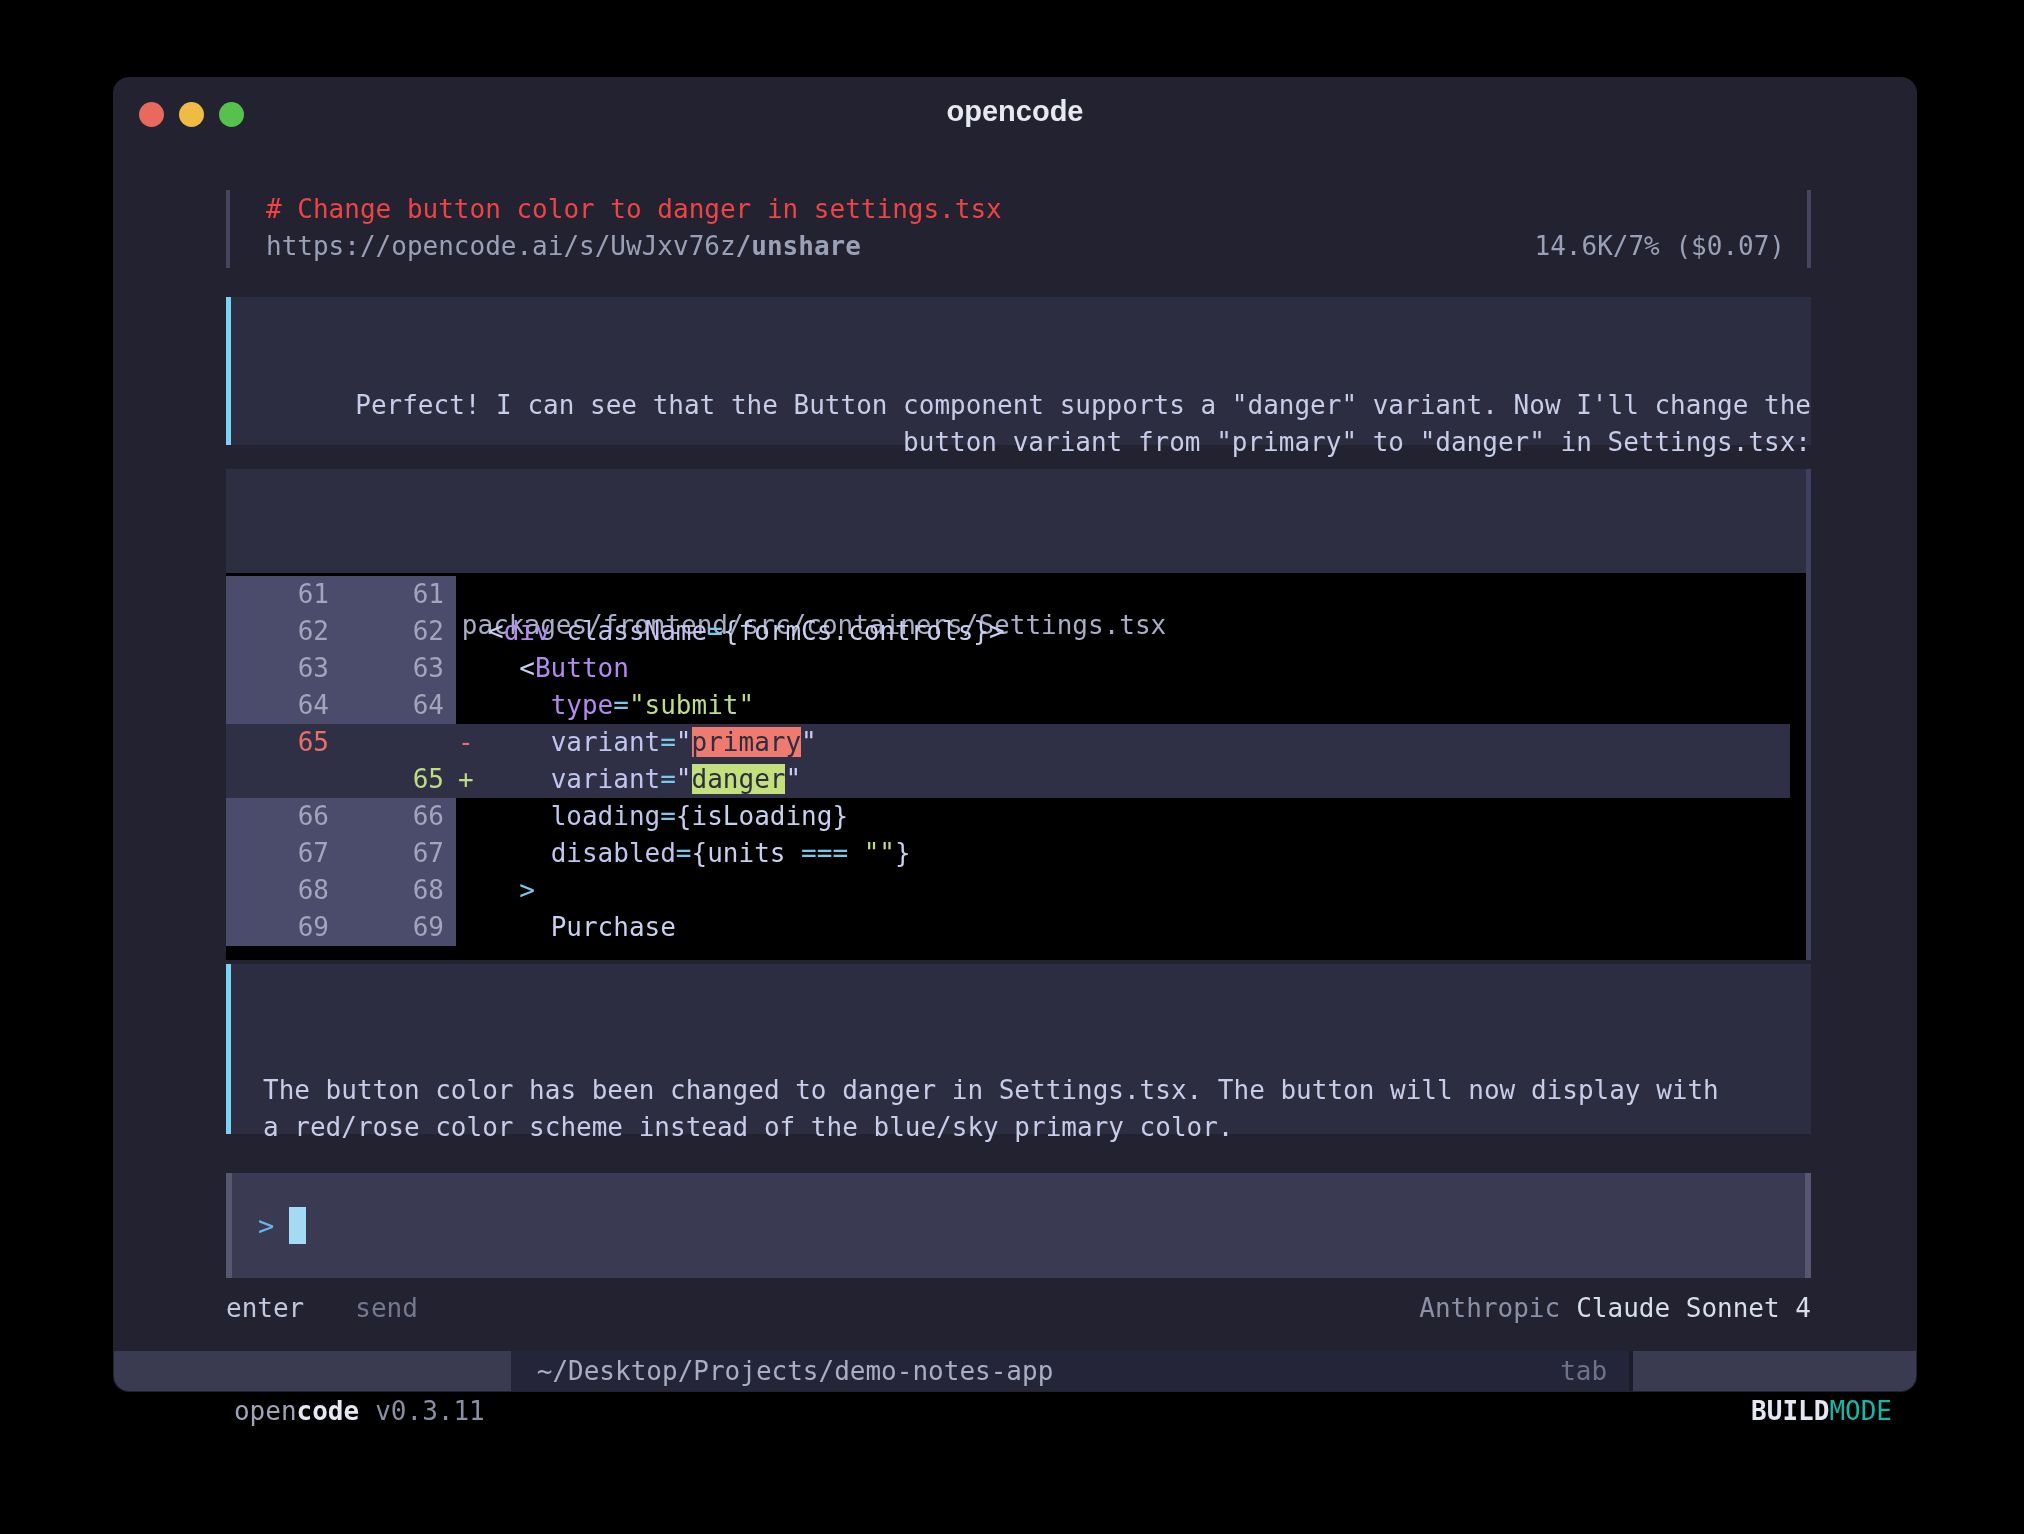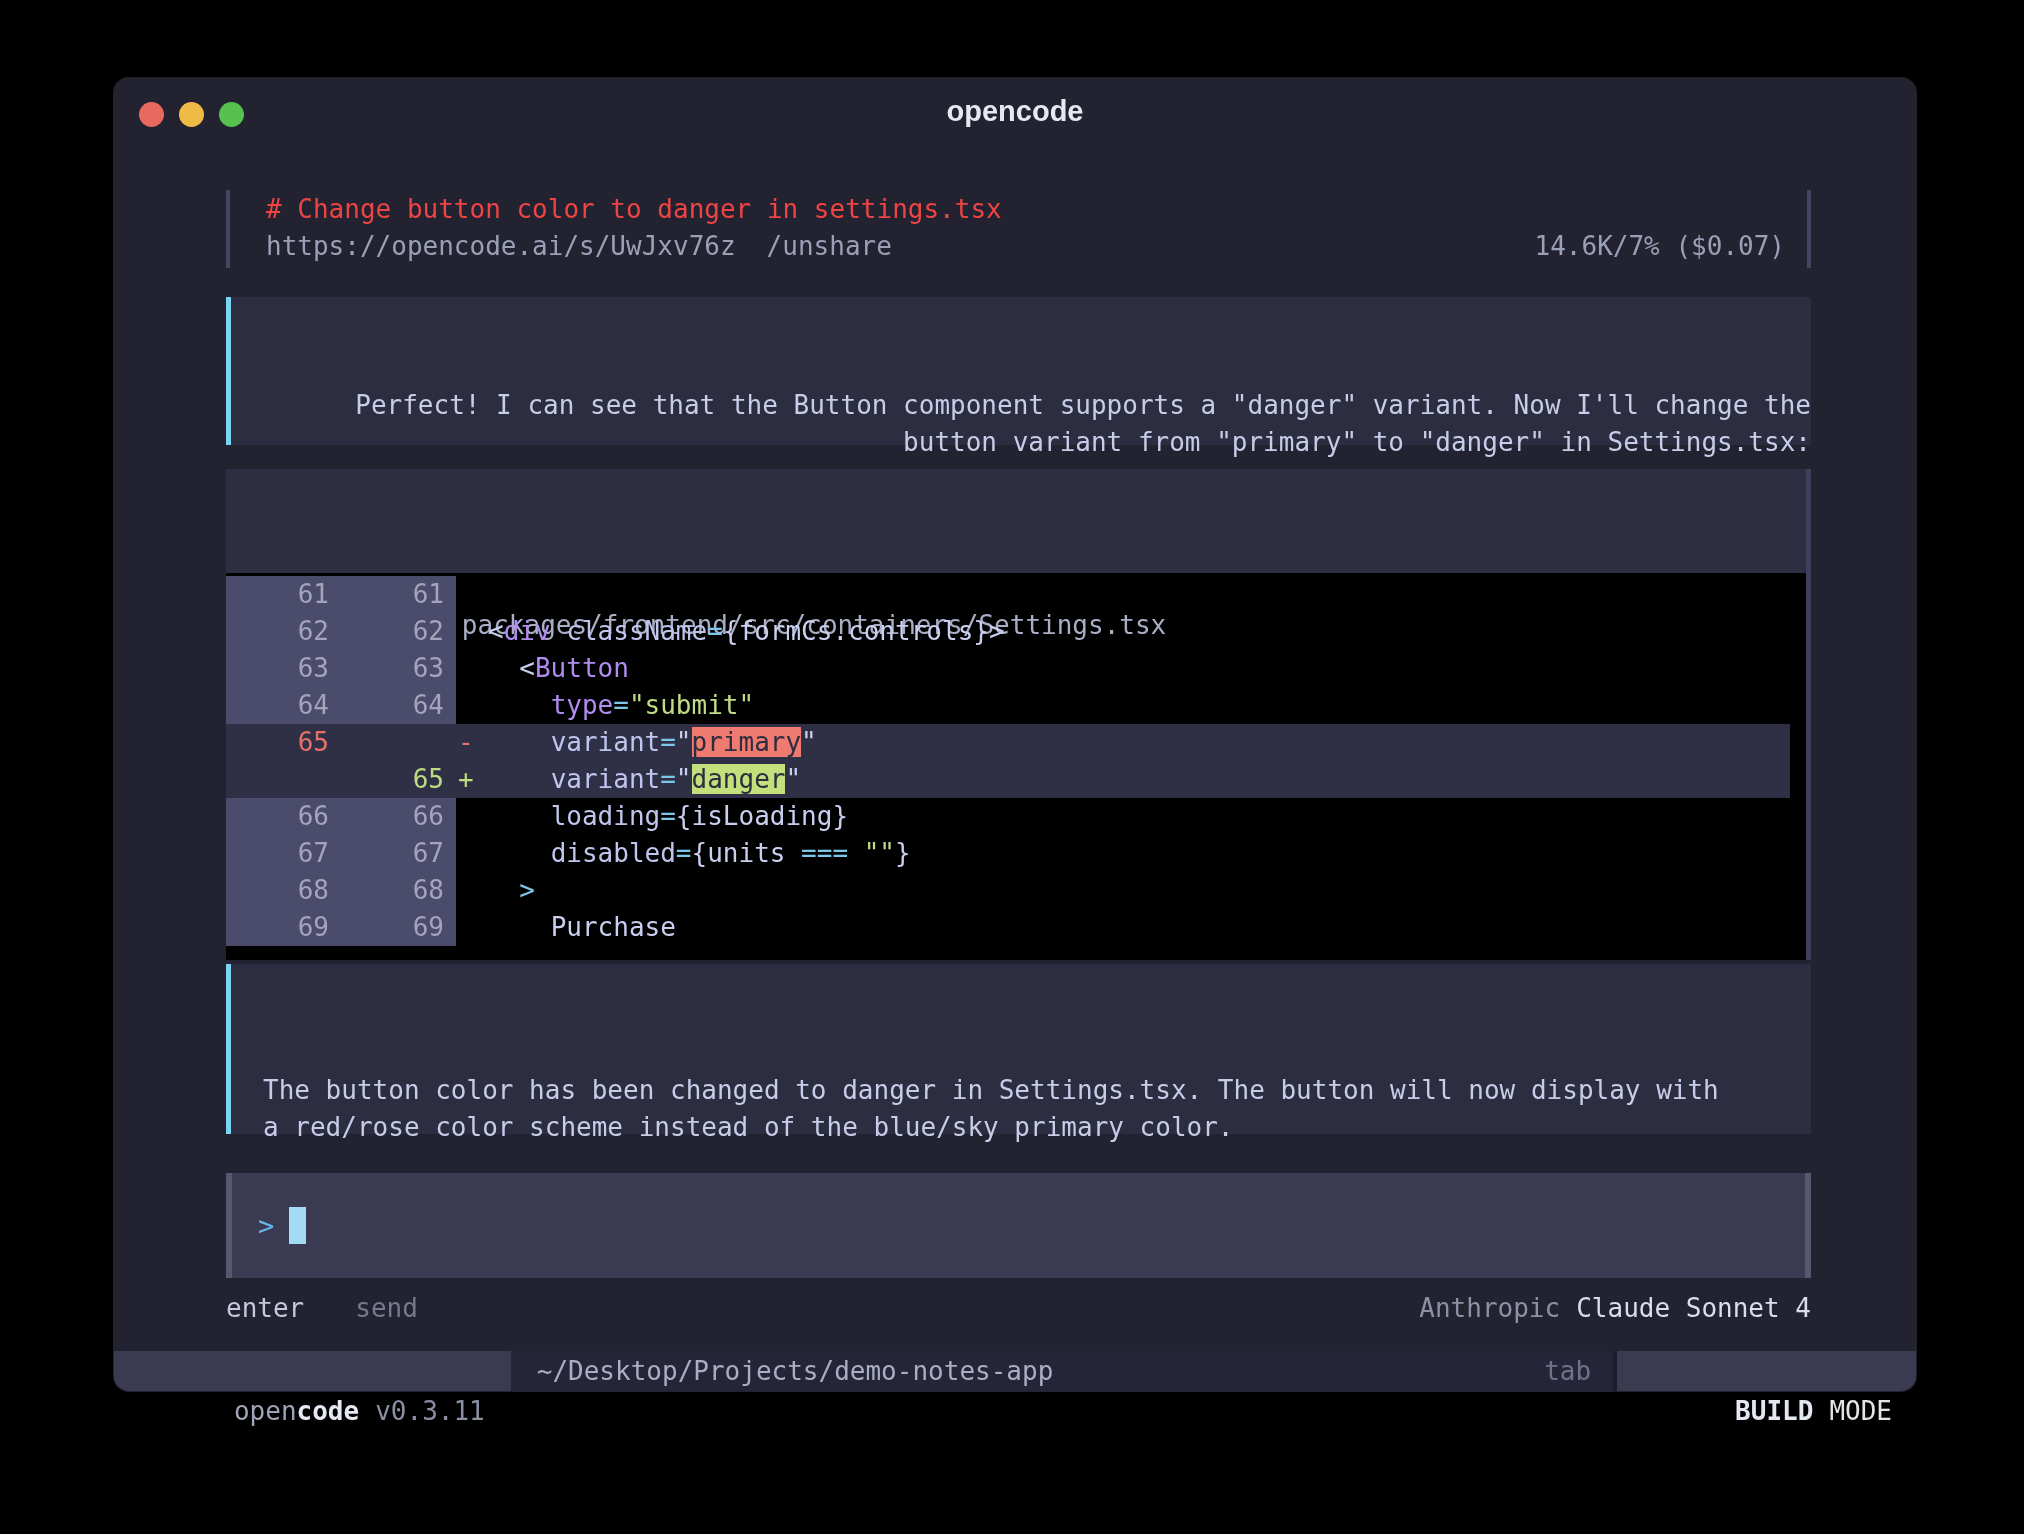--- a/index.html
+++ b/index.html
@@ -24,21 +24,21 @@
   }
   
   .content{position:absolute;left:112px;top:0;width:1585px;height:100%;}
   .session-header{
     position:absolute;top:112px;left:0;width:100%;height:78px;box-sizing:border-box;
     border-left:4px solid #45455f;border-right:4px solid #45455f;
     padding:1px 22px 0 36px;font-size:26px;line-height:37px;
   }
   .sh-title{color:#ef4444;font-weight:normal;white-space:pre;}
   .sh-sub{display:flex;color:#9aa0b6;white-space:pre;}
-  .sh-unshare{margin-left:31px;}
+  .sh-unshare{font-weight:bold;}
   .sh-stats{margin-left:auto;}
   
   .msg{
     position:absolute;left:0;width:100%;box-sizing:border-box;background:#2d2d41;
     border-left:5px solid var(--accent-cyan,#79d3f2);
     padding-left:32px;font-size:26px;line-height:36.6px;color:#c7cde9;white-space:pre;
   }
   .msg-1{top:219px;height:148px;padding-top:17px;text-align:right;}
   .msg-2{top:886px;height:170px;padding-top:35px;}
   .msg-meta{color:#9b9da9;}
@@ -96,21 +96,21 @@
   .sb-app{background:#3a3a50;padding:0 26px;border-bottom-left-radius:15px;}
   .sb-open{color:#9fa4b8}
   .sb-code{color:#e6e9f2;font-weight:bold}
   .sb-ver{color:#8a8fa3;margin-left:16px}
   .sb-cwd{color:#a9aec2;margin-left:26px;}
   .sb-spacer{flex:1}
   .sb-tab{color:#6f7389;margin-right:22px;}
   .sb-div{width:4px;background:#1c1c2a;}
   .sb-mode{background:#3a3a50;padding:0 24px;border-bottom-right-radius:15px;}
   .sb-build{color:#e3e7f1;font-weight:bold}
-  .sb-modeword{color:#e5e5e5;margin-left:16px}
+  .sb-modeword{color:#14b8a6;}
 </style>
 </head>
 <body>
 
 <div class="window">
 
   <div class="titlebar">
     <div class="lights">
       <span class="light red"></span>
       <span class="light yellow"></span>

